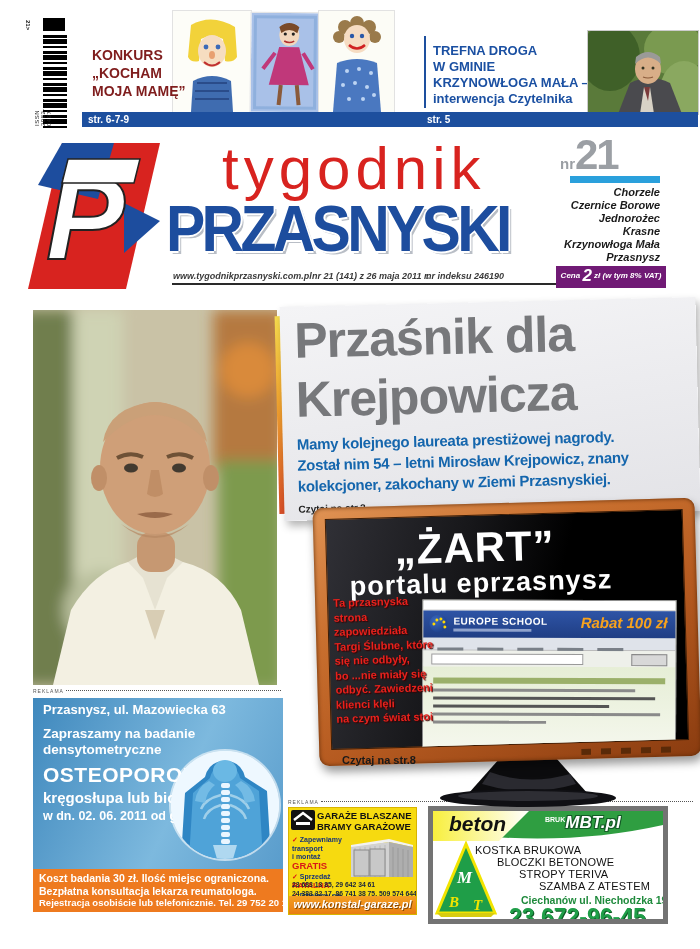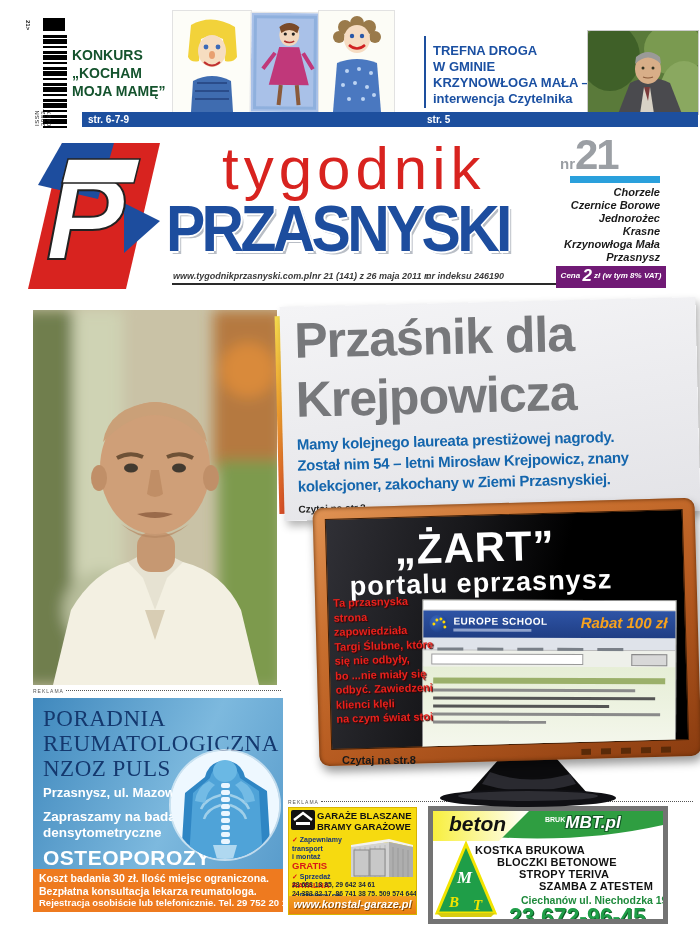--- a/index.html
+++ b/index.html
@@ -14,21 +14,21 @@
   #barcode .cornertxt{position:absolute;left:-2px;top:2px;font-size:6px;font-weight:bold;color:#111;
         transform:rotate(90deg);transform-origin:left top;}
   #barcode .bars{position:absolute;left:10px;top:17px;width:24px;height:93px;
         background:repeating-linear-gradient(to bottom,#000 0 3px,#fff 3px 4px,#000 4px 9px,#fff 9px 11px,#000 11px 13px,#fff 13px 16px);}
   #barcode .issn{position:absolute;left:1px;top:108px;font-size:6px;color:#222;
         transform:rotate(-90deg);transform-origin:left top;letter-spacing:.5px;}
   .drawing{top:10px;border:1px solid #e2e2e2;background:#fff;}
   #draw1{left:172px;width:78px;height:101px;}
   #draw2{left:250px;top:12px;width:68px;height:99px;transform:rotate(.6deg);}
   #draw3{left:318px;width:75px;height:101px;}
-  #konkurs{left:72px;top:46px;color:#14532d;font-weight:800;font-size:14px;line-height:18px;}
+  #konkurs{left:92px;top:46px;color:#7f1d1d;font-weight:800;font-size:14px;line-height:18px;}
   #topbar{left:82px;top:112px;width:616px;height:15px;background:#1d4f9e;color:#fff;font-size:10px;font-weight:bold;}
   #topbar .r1{position:absolute;left:6px;top:2px;}
   #topbar .r2{position:absolute;left:345px;top:2px;}
   #tsep{left:424px;top:36px;width:2px;height:72px;background:#1d4f9e;}
   #trefna{left:433px;top:43px;color:#1b50a2;font-weight:800;font-size:13px;line-height:16px;}
   #readerphoto{left:587px;top:30px;width:110px;height:83px;border:1px solid #ccc;}
 
   
   #tplogo{left:28px;top:141px;width:132px;height:150px;}
   #scripttitle{left:222px;top:134px;font-size:60px;color:#d8231f;letter-spacing:5px;font-weight:400;z-index:1;}
@@ -144,21 +144,21 @@
   
   #concrete{left:428px;top:806px;width:230px;height:108px;background:#fff;border:5px solid #737373;overflow:hidden;}
   #cband{position:relative;height:30px;}
   #cbeton{position:absolute;left:16px;top:1px;font-size:21px;font-weight:bold;font-style:italic;color:#111;z-index:2;}
   #cmbt{position:absolute;left:112px;top:2px;z-index:2;color:#fff;}
   #cmbt .s{font-size:7px;font-weight:bold;vertical-align:6px;}
   #cmbt .b{font-size:17px;font-weight:800;font-style:italic;
         text-shadow:1px 1px 0 #145a26,-1px -1px 0 #145a26,1px -1px 0 #145a26,-1px 1px 0 #145a26;}
   #cbody{position:relative;height:78px;}
   #mbttri{position:absolute;left:2px;top:0px;width:62px;height:76px;}
-  .cline{position:absolute;font-size:11px;font-weight:bold;color:#111;letter-spacing:.2px;}
+  .cline{position:absolute;font-size:11px;font-weight:normal;color:#111;letter-spacing:.2px;}
   #cl1{left:42px;top:3px;} #cl2{left:64px;top:15px;} #cl3{left:86px;top:27px;} #cl4{left:106px;top:39px;}
   #caddr{position:absolute;left:88px;top:53px;font-size:10.5px;font-weight:bold;color:#1f8a3c;}
   #cphone{position:absolute;left:76px;top:63px;font-size:23px;font-weight:800;color:#1f9e48;
         text-shadow:1px 1px 0 #0d5a24;}
 </style>
 </head>
 <body>
 
 <div id="page">
 
@@ -408,25 +408,20 @@
   <div id="rek1" class="abs reklama nw">
     <span class="lbl">REKLAMA</span>
     <span class="dotline" style="width:215px;"></span>
   </div>
   <div id="rek2" class="abs reklama nw">
     <span class="lbl">REKLAMA</span>
     <span class="dotline" style="width:372px;"></span>
   </div>
 
   <div id="clinic" class="abs">
-    <div class="title">
-      <div class="nw">PORADNIA</div>
-      <div class="nw">REUMATOLOGICZNA</div>
-      <div class="nw">NZOZ PULS</div>
-    </div>
     <div class="addr nw">Przasnysz, ul. Mazowiecka 63</div>
     <div class="inv">
       <div class="nw">Zapraszamy na badanie</div>
       <div class="nw">densytometryczne</div>
     </div>
     <div class="exam nw">OSTEOPOROZY</div>
     <div class="scope nw">kręgosłupa lub biodra</div>
     <div class="dt nw">w dn. 02. 06. 2011 od godz. 9.00</div>
 
     <div id="skelcirc">

